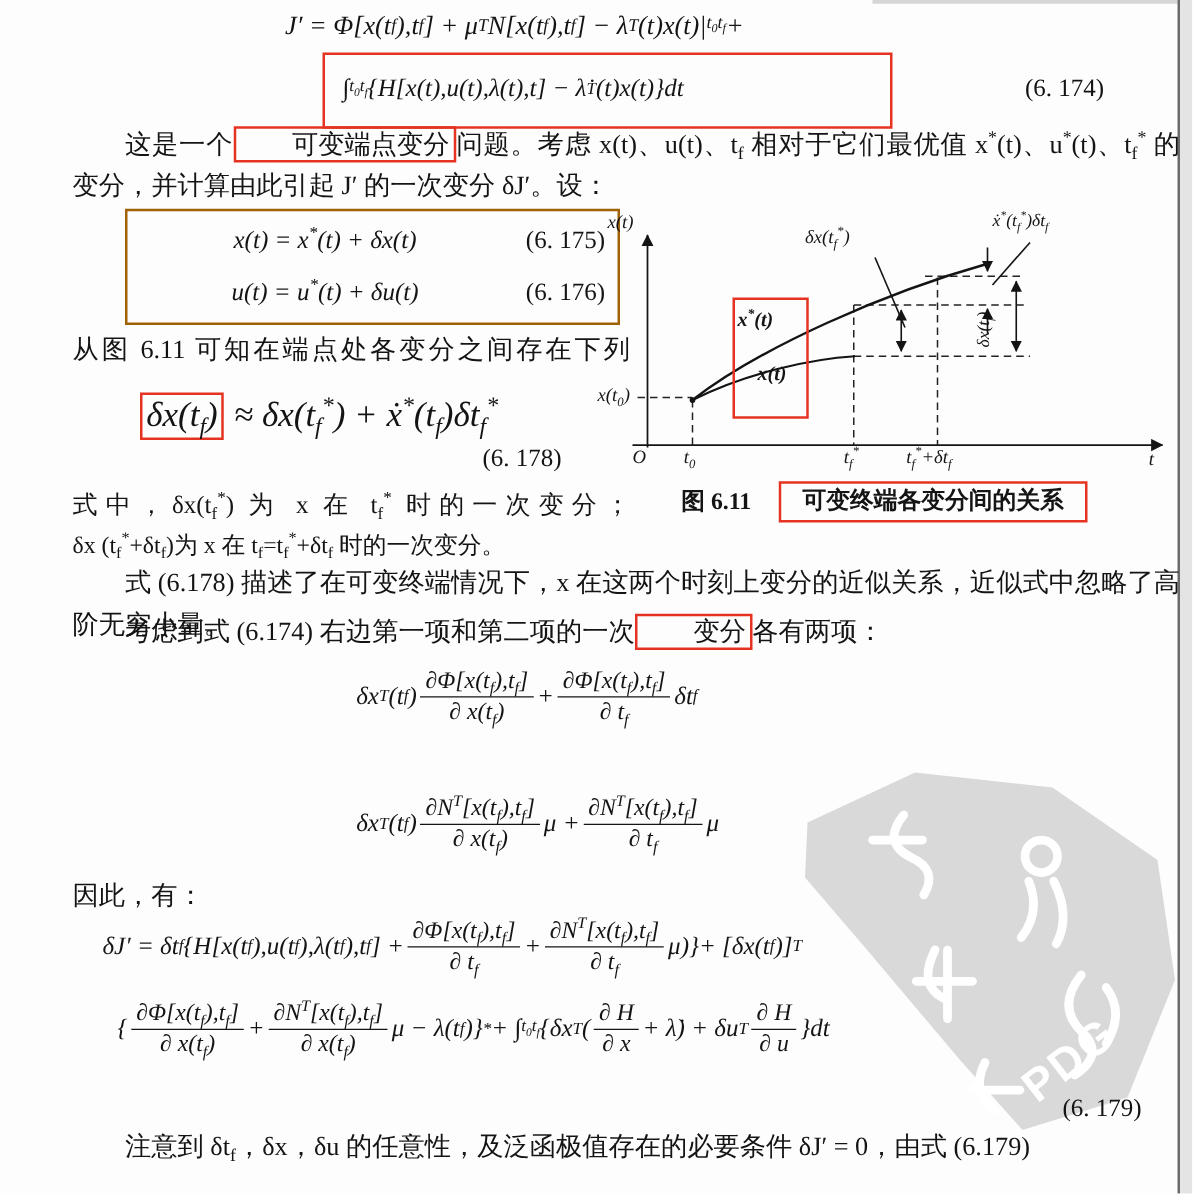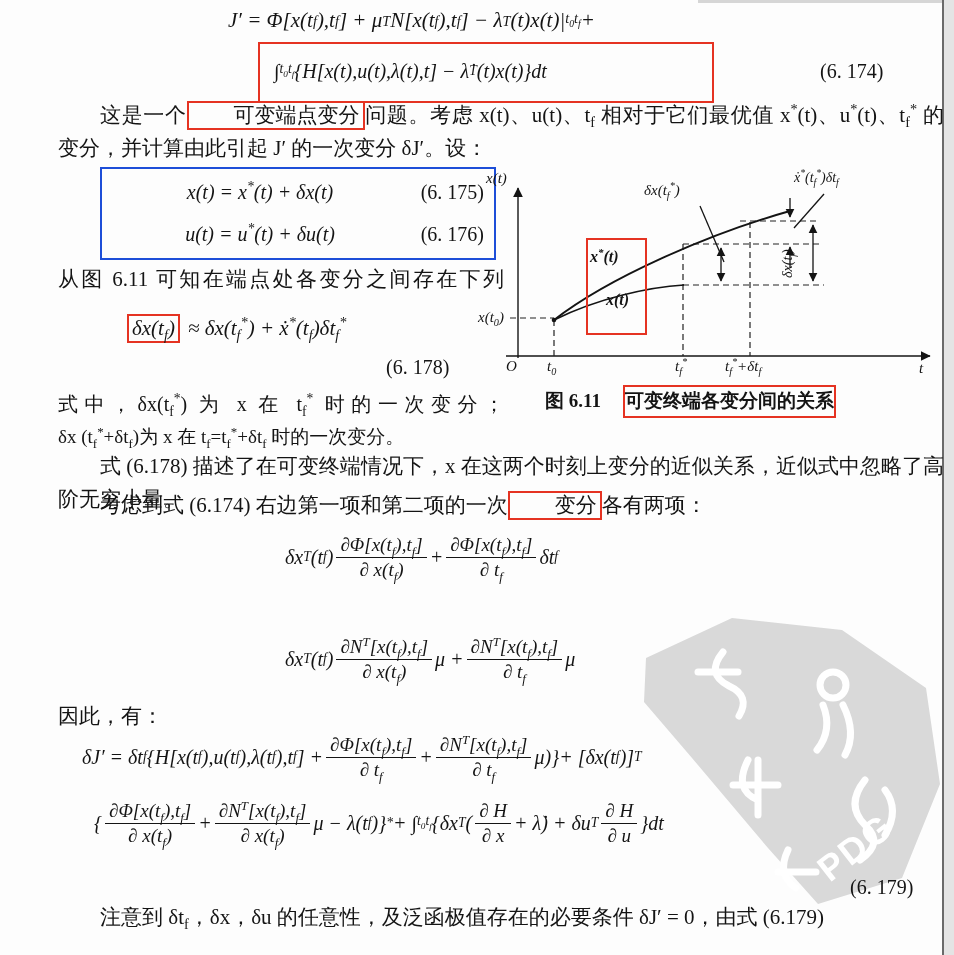--- a/index.html
+++ b/index.html
@@ -27,34 +27,34 @@
            display:flex;align-items:center;}
   .eqnum{position:absolute;font-size:20px;font-style:normal;}
   sub,sup{font-size:68%;line-height:0;}
   .frac{display:inline-flex;flex-direction:column;align-items:center;
         vertical-align:middle;margin:0 3px;line-height:1.25;font-size:95%;}
   .fn{border-bottom:1.4px solid #141414;padding:0 4px;}
   .fd{padding:0 4px;}
 
   
   .eqrows{position:absolute;left:100px;top:167px;width:396px;height:93px;
-          border:2px solid #1d4ed8;display:flex;flex-direction:column;
+          border:2px solid #a16207;display:flex;flex-direction:column;
           justify-content:space-around;padding:2px 10px;box-sizing:border-box;font-size:20px;}
   .eqrow{display:flex;align-items:center;}
   .eqrow .ef{flex:1;text-align:center;font-style:italic;white-space:nowrap;}
   .eqrow .en{width:76px;text-align:right;font-style:normal;}
 
   
   .figure{position:absolute;left:478px;top:166px;width:472px;height:226px;}
   .flabel{position:absolute;font-size:15px;font-style:italic;white-space:nowrap;color:#141414;}
   .flabel.rot{transform:rotate(-90deg);transform-origin:left top;}
   .caption{position:absolute;left:545px;top:385px;display:flex;align-items:center;
            font-size:19px;font-weight:600;}
   .caption .capnum{margin-right:22px;}
-  .caption .inline-redbox{padding:3px 0;font-weight:600;}
+  .caption .inline-redbox{padding:3px 17px;font-weight:600;}
 
   
   .watermark{position:absolute;left:628px;top:612px;}
 </style>
 </head>
 <body>
 
 <div class="page">
 
   <svg class="watermark" width="324" height="300" viewBox="0 0 324 300">
@@ -149,21 +149,21 @@
     <div class="redbox" style="left:108px;top:72px;width:57px;height:93px;"></div>
   </div>
 
   <div class="caption">
     <span class="capnum">图 6.11</span>
     <span class="inline-redbox">可变终端各变分间的关系</span>
   </div>
 
   <div class="cn jlast" style="left:58px;top:263px;width:446px;">从图 6.11 可知在端点处各变分之间存在下列</div>
 
-  <div class="formula" style="left:112px;top:314px;font-size:21px;margin-left:15px;">
+  <div class="formula" style="left:112px;top:314px;font-size:28px;">
     <span class="inline-redbox">δx(t<sub>f</sub>)</span>
     <span style="margin-left:8px;">≈ δx(t<sub>f</sub><sup>*</sup>) + ẋ<sup>*</sup>(t<sub>f</sub>)δt<sub>f</sub><sup>*</sup></span>
   </div>
   <div class="eqnum" style="left:386px;top:356px;">(6. 178)</div>
 
   <div class="cn" style="left:58px;top:420px;width:452px;font-size:19px;">δx (t<sub>f</sub><sup>*</sup>+δt<sub>f</sub>)为 x 在 t<sub>f</sub>=t<sub>f</sub><sup>*</sup>+δt<sub>f</sub> 时的一次变分。</div>
   <div class="cn jlast" style="left:58px;top:388px;width:446px;font-size:20px;">式中，δx(t<sub>f</sub><sup>*</sup>) 为 x 在 t<sub>f</sub><sup>*</sup> 时的一次变分；</div>
 
   <div class="cn indent" style="left:58px;top:450px;width:886px;">式 (6.178) 描述了在可变终端情况下，x 在这两个时刻上变分的近似关系，近似式中忽略了高阶无穷小量。</div>
 

